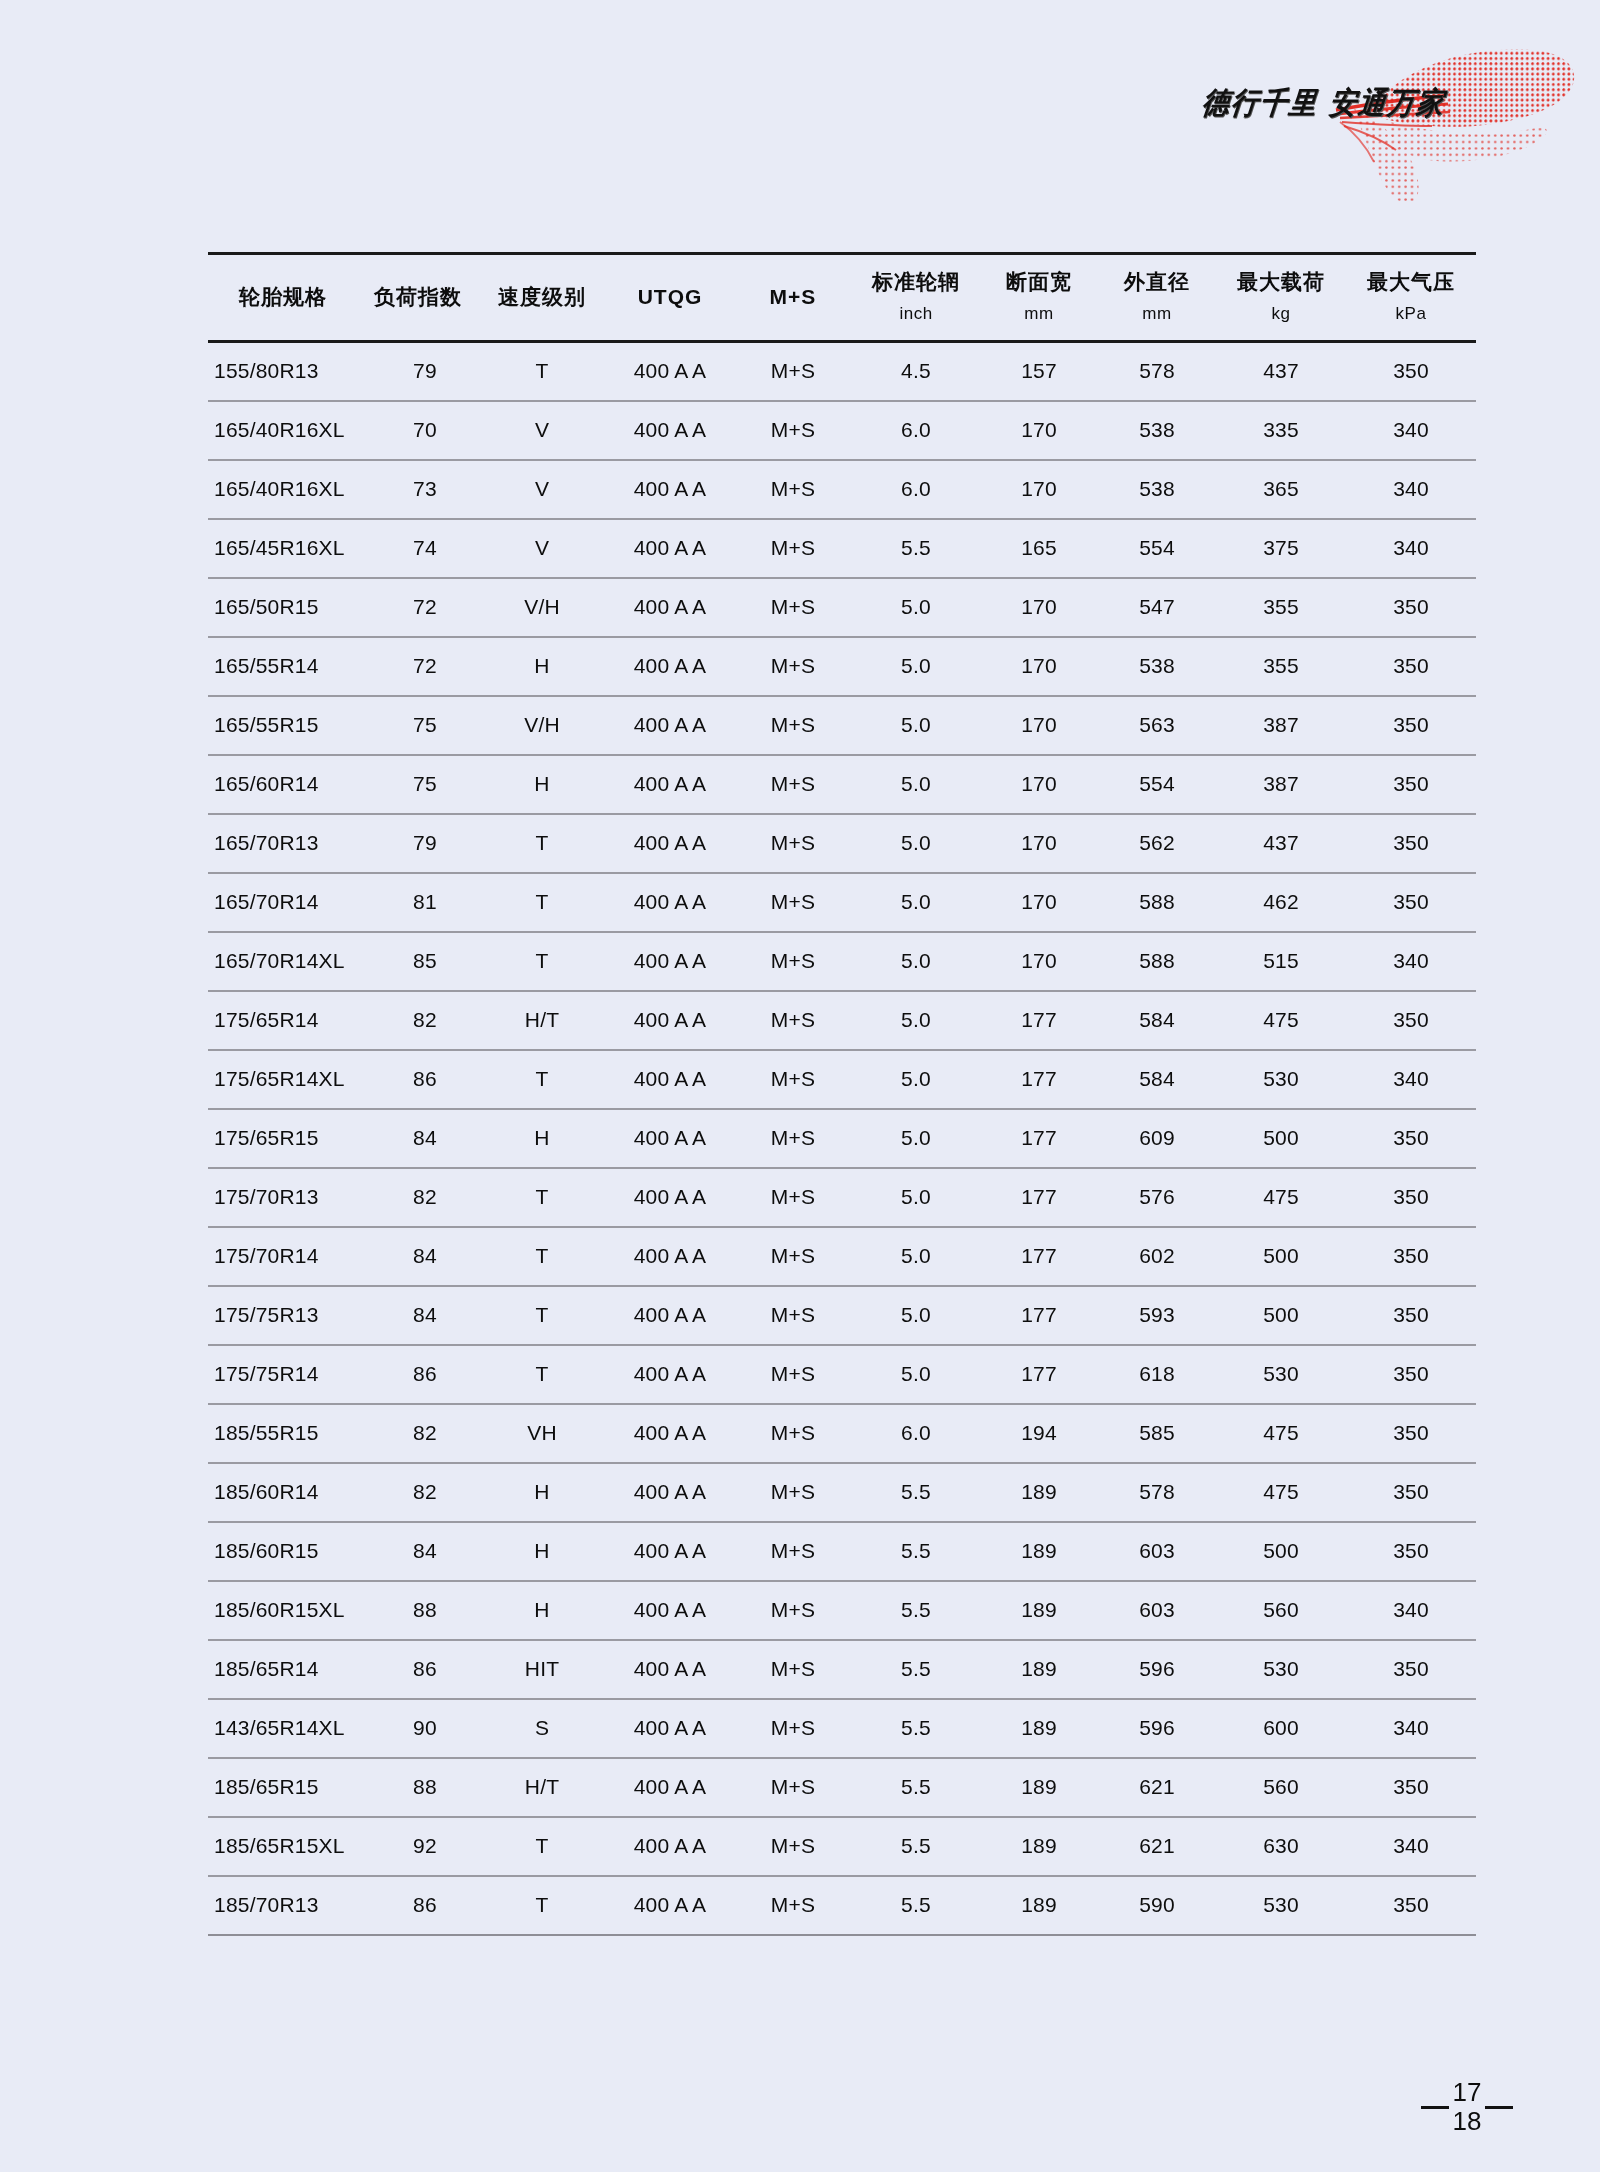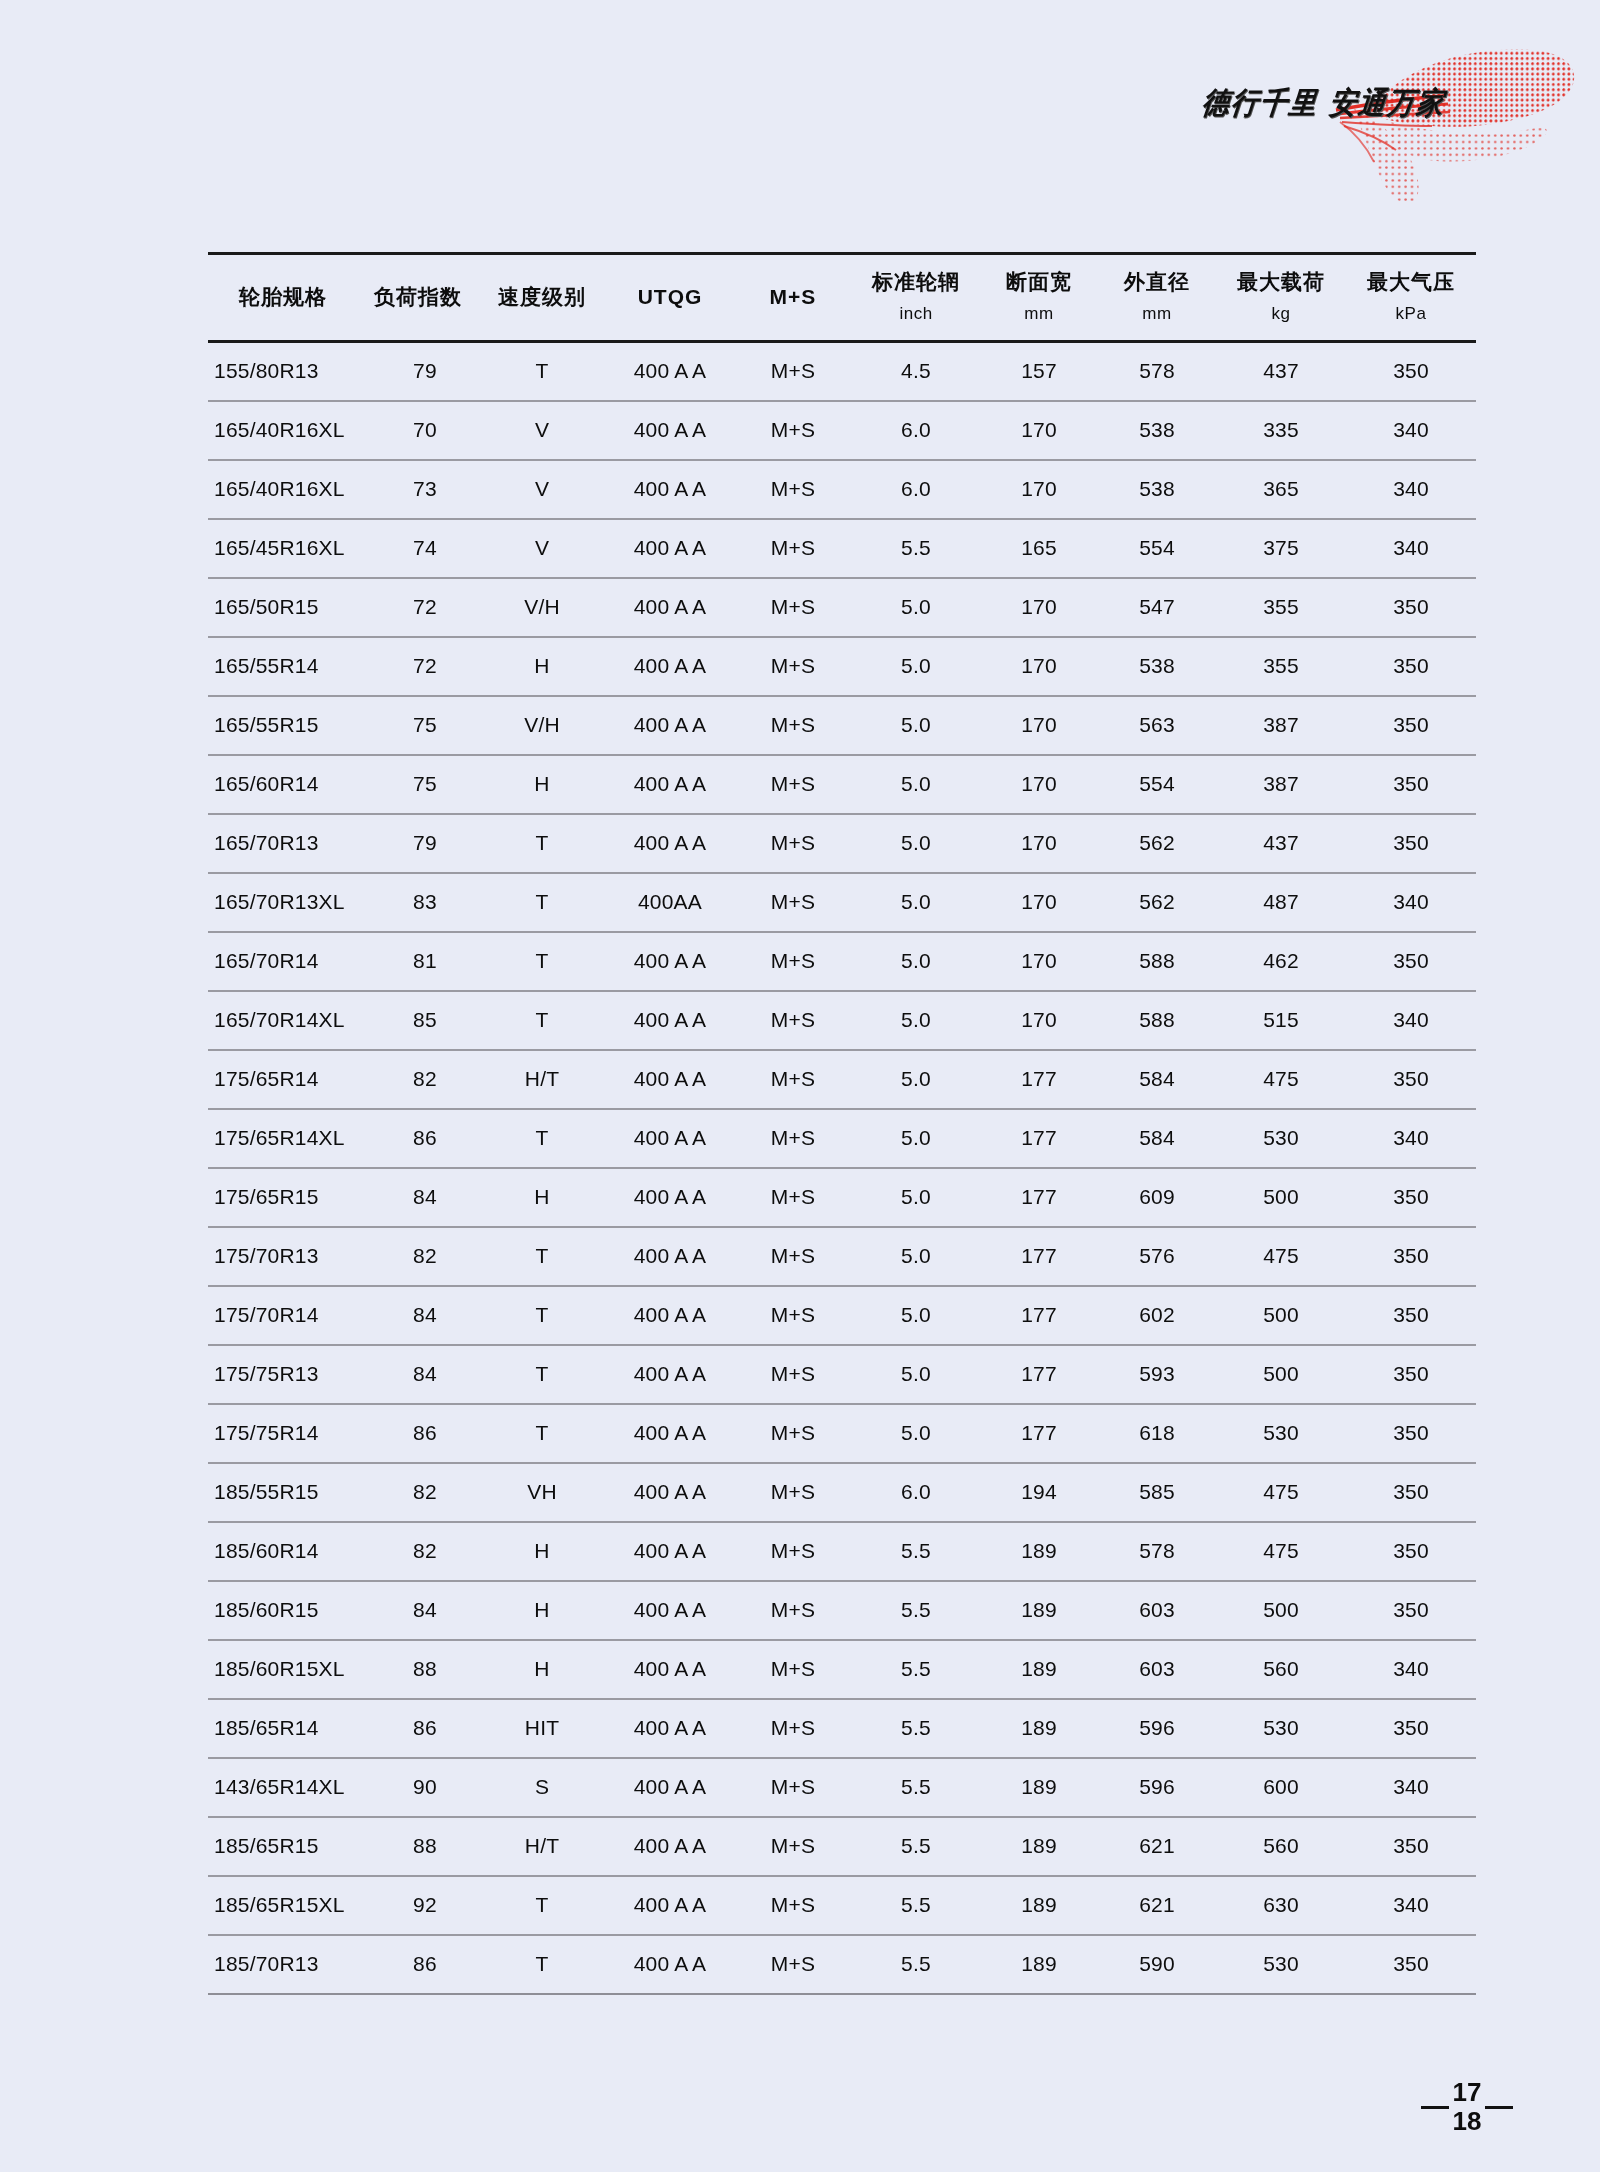--- a/index.html
+++ b/index.html
@@ -112,21 +112,21 @@
   }
   #page-number .dash{
     width:28px;height:3px;background:#111;
     display:inline-block;
   }
   #page-number .nums{
     display:inline-block;
     text-align:center;
     margin:0 4px;
     font-size:26px;
-    font-weight:bold;
+    font-weight:normal;
     line-height:1.12;
     font-family:"Liberation Sans",sans-serif;
   }
 </style>
 </head>
 <body>
 
 <div id="brand">
   <svg id="brand-swoosh" viewBox="0 0 440 180" xmlns="http://www.w3.org/2000/svg" aria-hidden="true">
     <defs>
@@ -334,32 +334,20 @@
         <td>T</td>
         <td>400 A A</td>
         <td>M+S</td>
         <td>5.0</td>
         <td>170</td>
         <td>562</td>
         <td>437</td>
         <td>350</td>
       </tr>
       <tr>
-        <td class="spec">165/70R13XL</td>
-        <td class="li">83</td>
-        <td>T</td>
-        <td>400AA</td>
-        <td>M+S</td>
-        <td>5.0</td>
-        <td>170</td>
-        <td>562</td>
-        <td>487</td>
-        <td>340</td>
-      </tr>
-      <tr>
         <td class="spec">165/70R14</td>
         <td class="li">81</td>
         <td>T</td>
         <td>400 A A</td>
         <td>M+S</td>
         <td>5.0</td>
         <td>170</td>
         <td>588</td>
         <td>462</td>
         <td>350</td>

